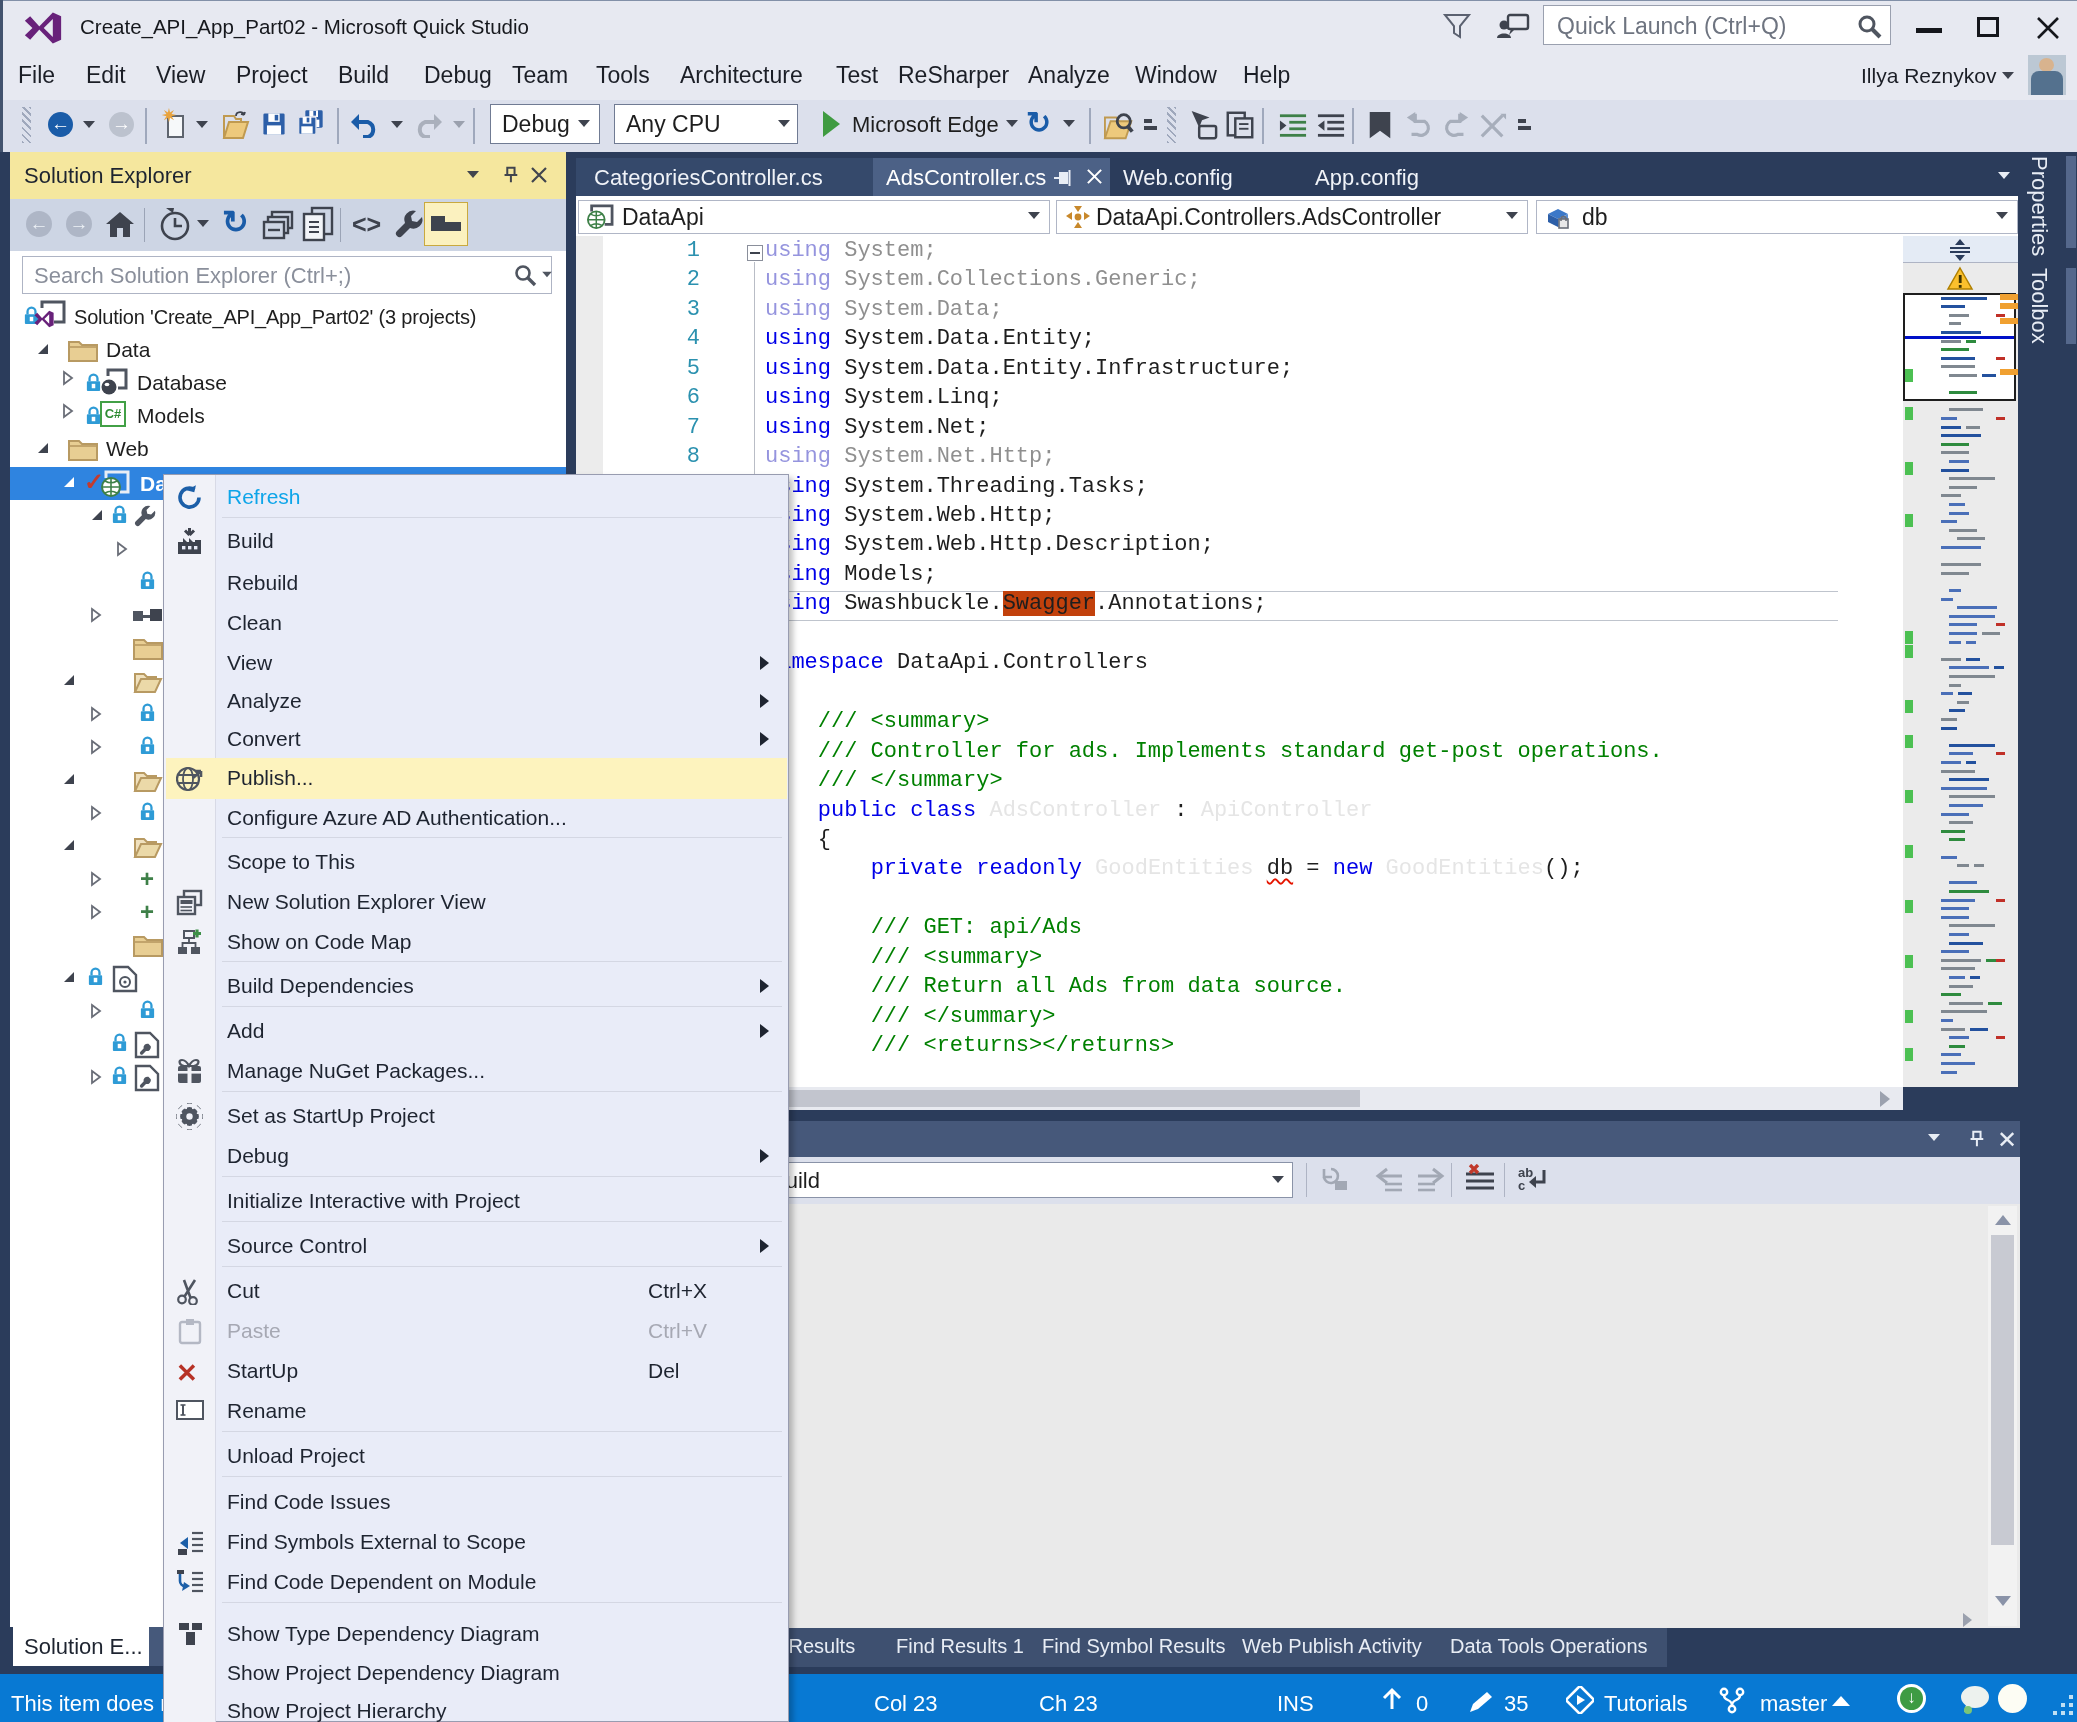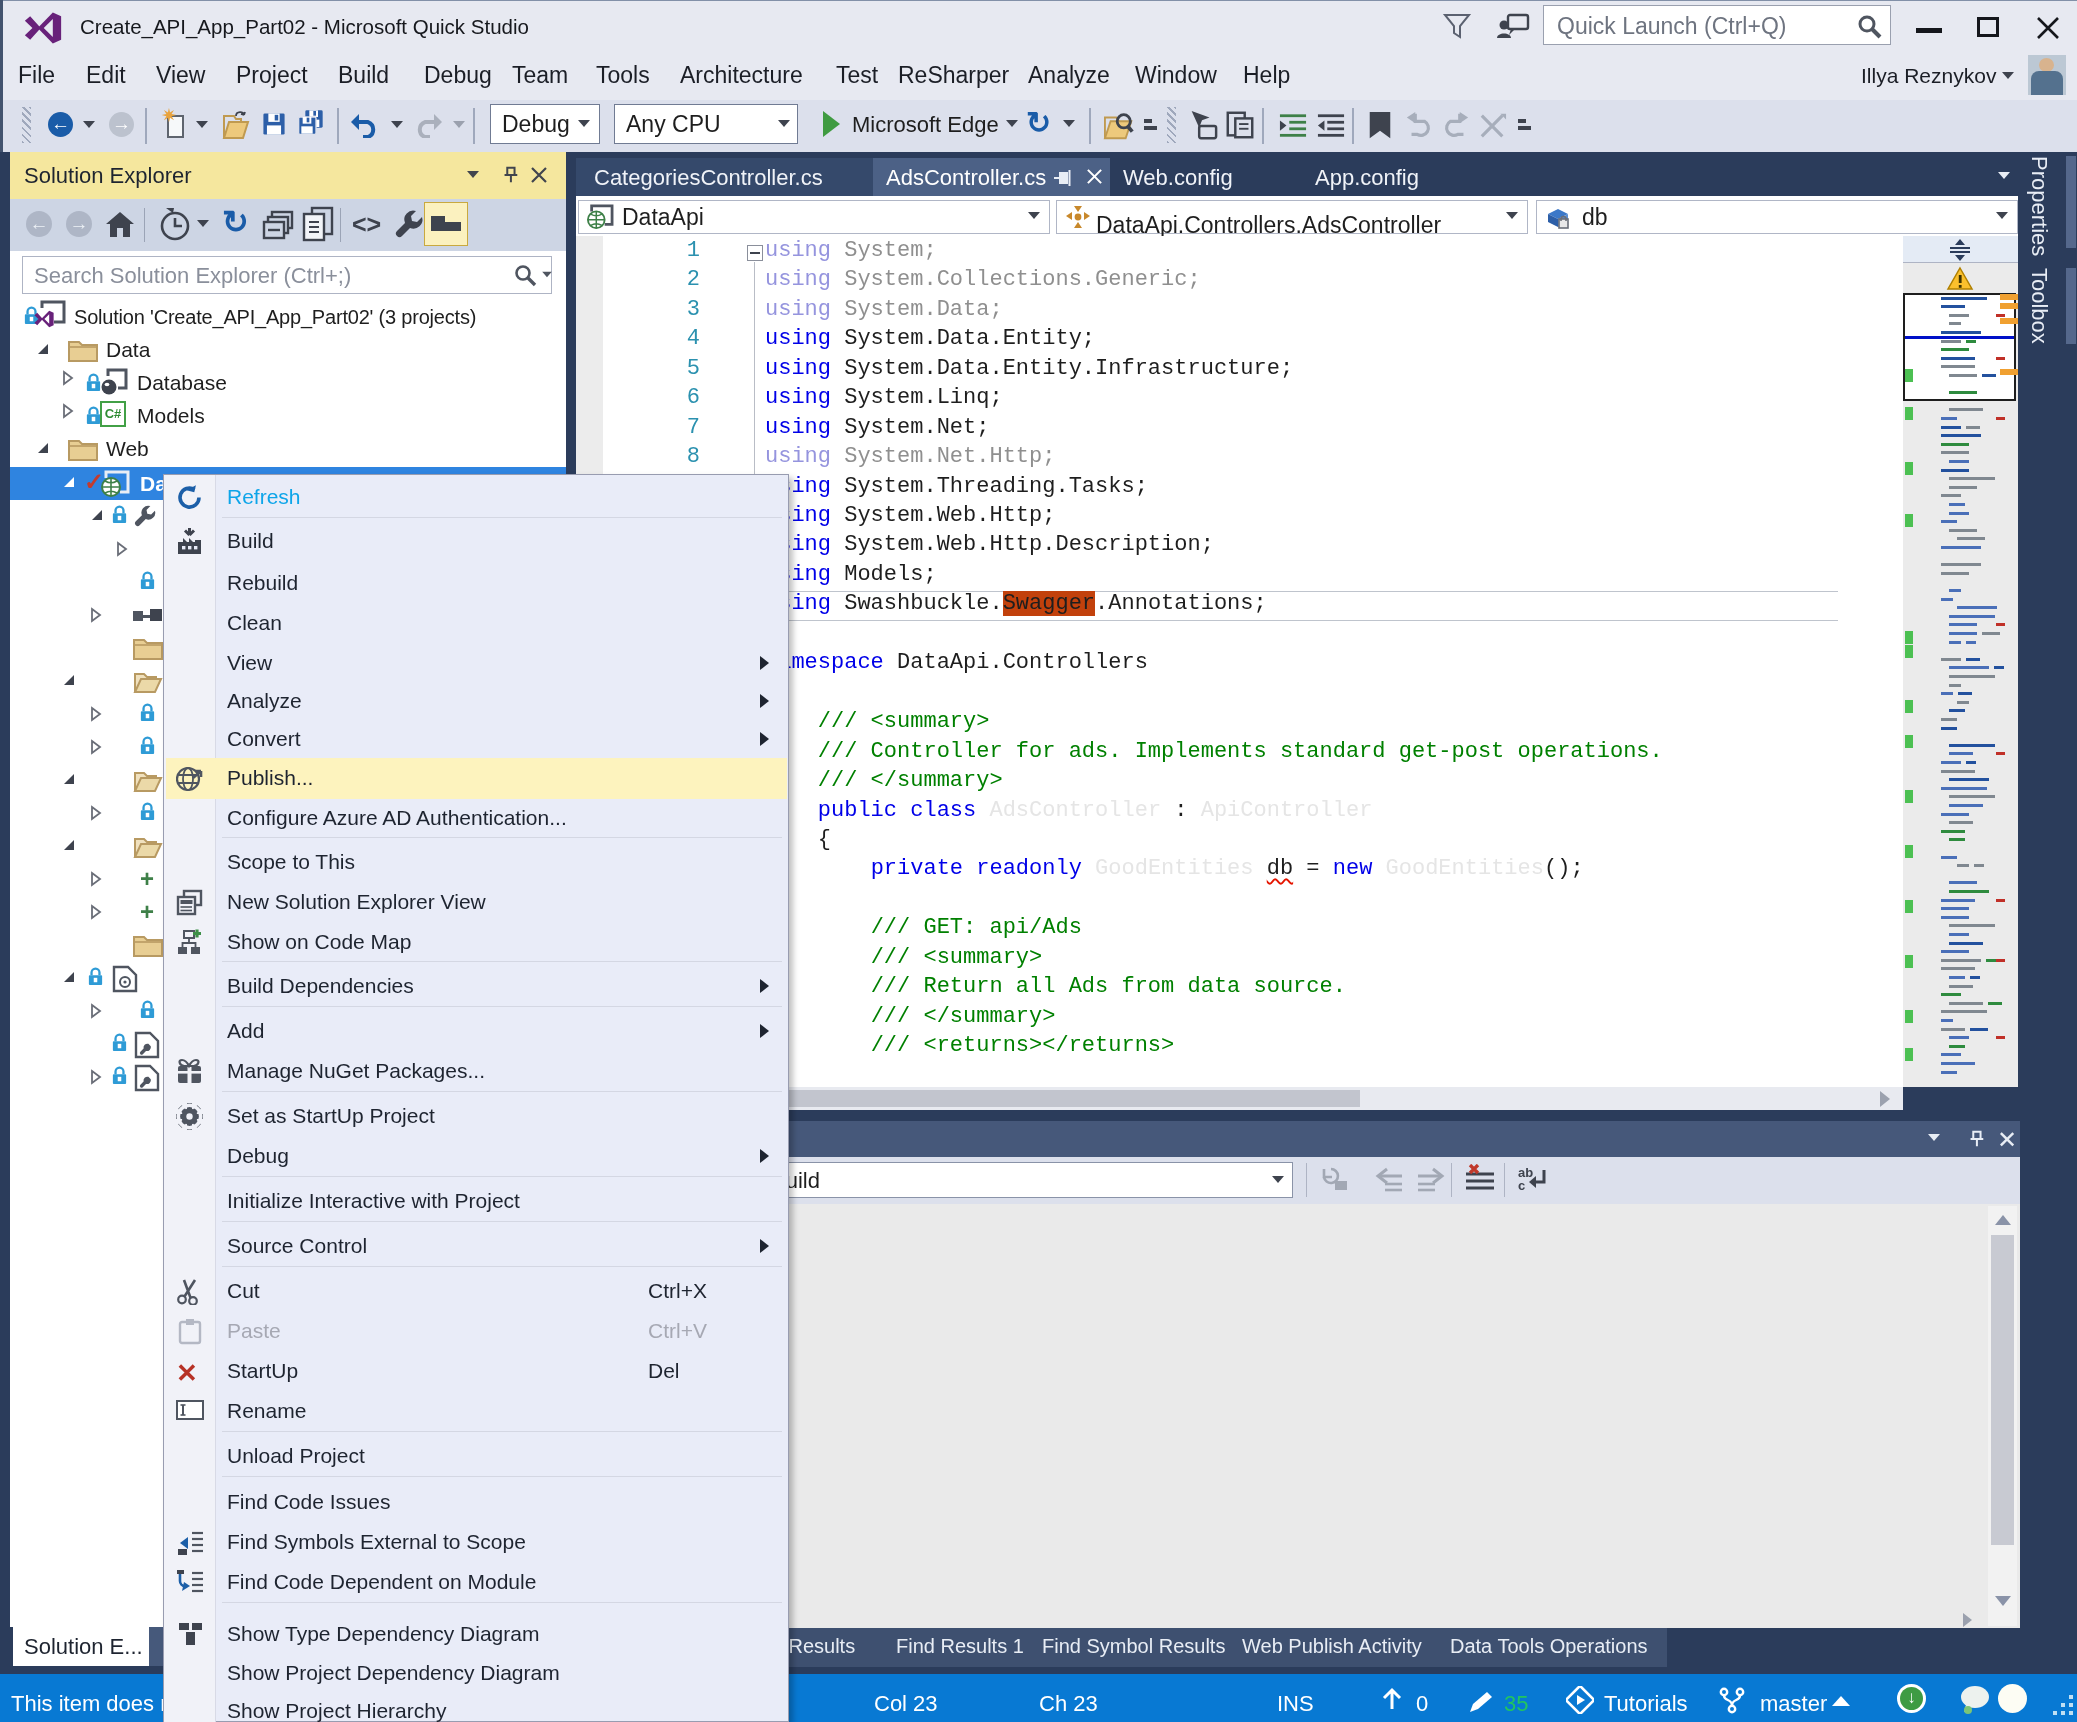--- a/index.html
+++ b/index.html
@@ -468,21 +468,21 @@
 <div class="abs" style="left:1056px;top:200px;width:472px;height:34px;background:#fff;border:1px solid #B0B6C6;"></div>
 <svg class="abs" style="left:1064px;top:204px;" width="28" height="26" viewBox="0 0 28 26">
     <g fill="#C8882B">
       <path d="M10 2 h8 l-4 6z"></path>
       <path d="M2 12 l6 -4 v8z"></path>
       <path d="M26 12 l-6 -4 v8z"></path>
       <path d="M10 24 h8 l-4 -6z"></path>
       <circle cx="14" cy="13" r="3.4"></circle>
     </g>
   </svg>
-<div class="abs" style="left:1096px;top:204px;font-size:23px;margin-top:8px;">DataApi.Controllers.AdsController</div>
+<div class="abs" style="left:1096px;top:204px;font-size:23px;">DataApi.Controllers.AdsController</div>
 <div class="abs dd" style="left:1506px;top:212px;border-top-color:#3E434E;"></div>
 <div class="abs" style="left:1536px;top:200px;width:482px;height:34px;background:#fff;border:1px solid #B0B6C6;"></div>
 <svg class="abs" style="left:1546px;top:206px;" width="26" height="24" viewBox="0 0 26 24">
     <path d="M2 8 l10-5 10 5 -10 5z" fill="#3C78C8"></path>
     <path d="M2 8 v8 l10 5 v-8z" fill="#2D5FA8"></path>
     <path d="M22 8 v8 l-10 5 v-8z" fill="#5B8FD4"></path>
     <rect x="13" y="13" width="9" height="9" fill="#E8E8E8" stroke="#6A6E78" stroke-width="1.6"></rect>
     <path d="M15 15 v-2 a2.5 2.5 0 0 1 5 0 v2" fill="none" stroke="#6A6E78" stroke-width="1.6"></path>
   </svg>
 <div class="abs" style="left:1582px;top:204px;font-size:23px;">db</div>
@@ -767,21 +767,21 @@
 <div class="abs" style="left:874px;top:1691px;font-size:22px;color:#fff;">Col 23</div>
 <div class="abs" style="left:1039px;top:1691px;font-size:22px;color:#fff;">Ch 23</div>
 <div class="abs" style="left:1277px;top:1691px;font-size:22px;color:#fff;">INS</div>
 <svg class="abs" style="left:1381px;top:1687px;" width="22" height="24" viewBox="0 0 22 24">
     <path d="M11 22 V5 M3 11 l8-8 8 8" fill="none" stroke="#fff" stroke-width="3"></path>
   </svg>
 <div class="abs" style="left:1416px;top:1691px;font-size:22px;color:#fff;">0</div>
 <svg class="abs" style="left:1468px;top:1690px;" width="26" height="24" viewBox="0 0 26 24">
     <path d="M2 22 l3-8 14-12 5 5 -14 12z" fill="#fff"></path>
   </svg>
-<div class="abs" style="left:1504px;top:1691px;font-size:22px;color:#22c55e;">35</div>
+<div class="abs" style="left:1504px;top:1691px;font-size:22px;color:#ffffff;">35</div>
 <svg class="abs" style="left:1566px;top:1686px;" width="28" height="28" viewBox="0 0 28 28">
     <rect x="4" y="4" width="20" height="20" transform="rotate(45 14 14)" fill="none" stroke="#fff" stroke-width="2.6"></rect>
     <path d="M11 9 l8 5 -8 5z" fill="#fff"></path>
   </svg>
 <div class="abs" style="left:1604px;top:1691px;font-size:22px;color:#fff;">Tutorials</div>
 <svg class="abs" style="left:1718px;top:1686px;" width="28" height="28" viewBox="0 0 28 28">
     <g fill="none" stroke="#fff" stroke-width="2.4">
       <circle cx="6" cy="6" r="3.2"></circle>
       <circle cx="22" cy="6" r="3.2"></circle>
       <circle cx="14" cy="23" r="3.2"></circle>

